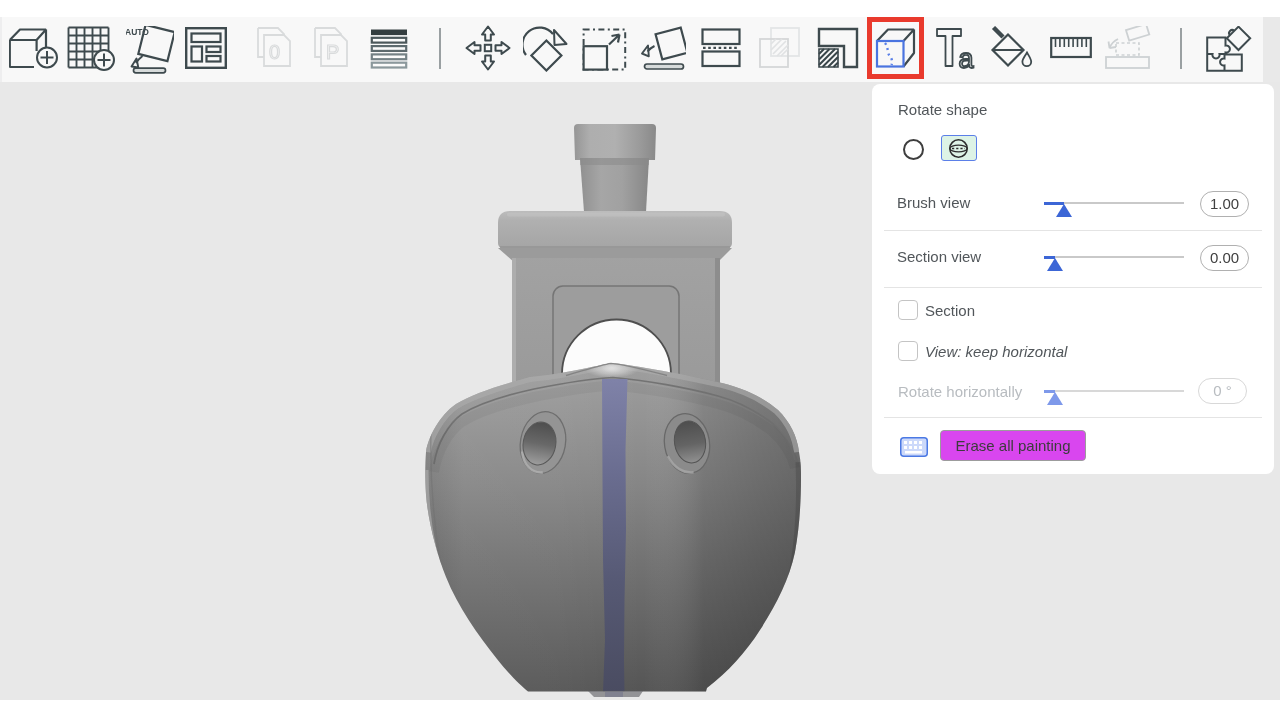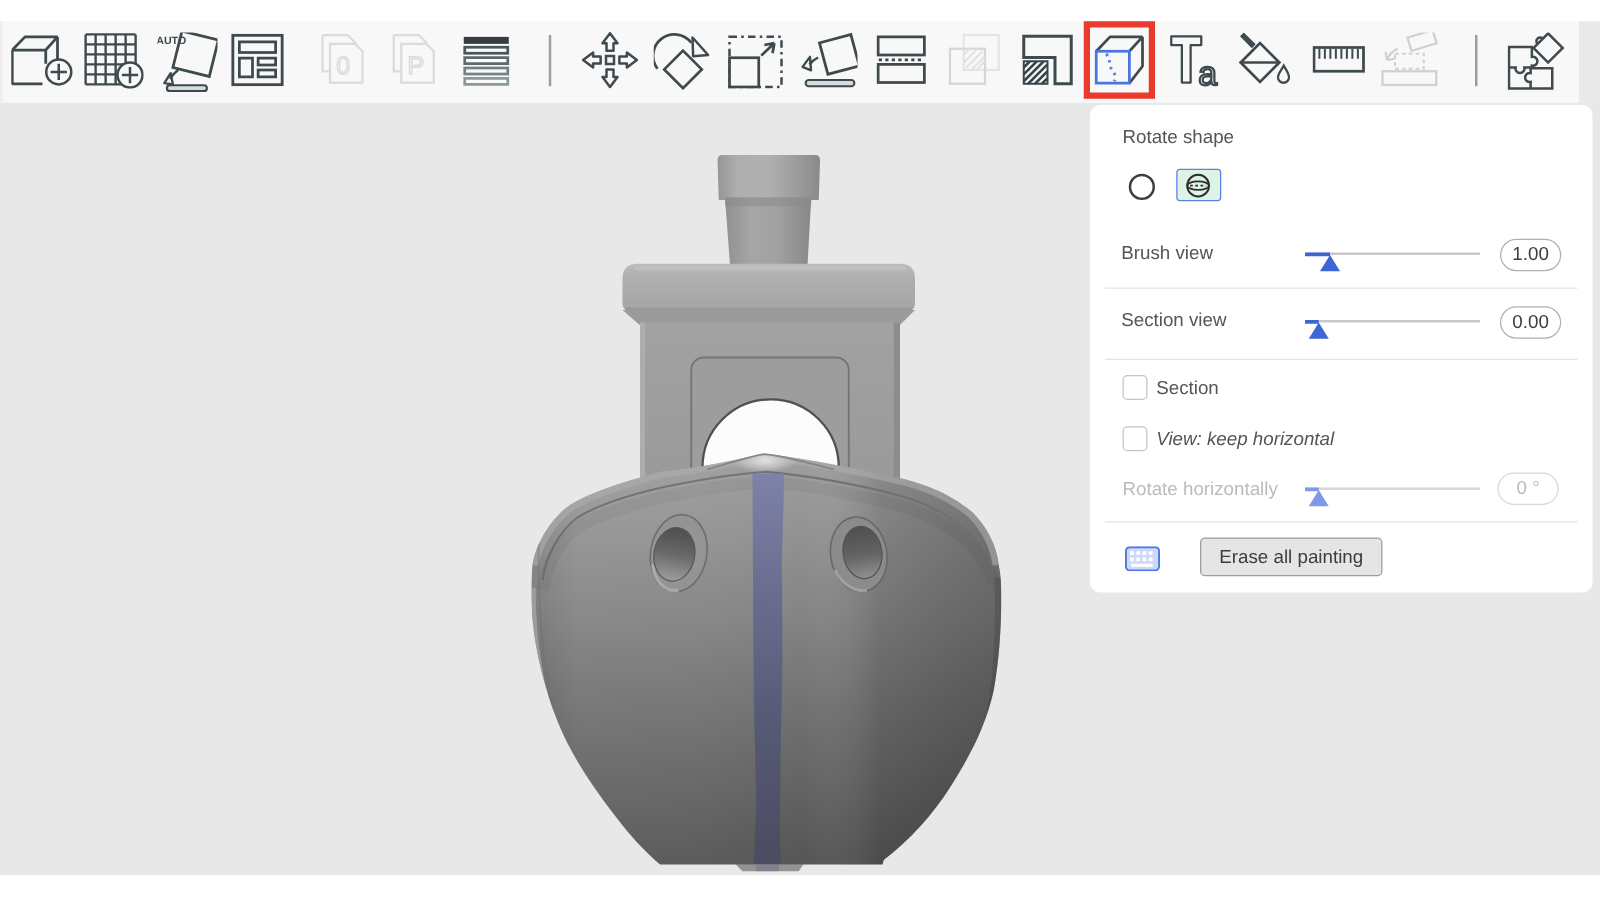--- a/index.html
+++ b/index.html
@@ -331,14 +331,14 @@
         <rect x="14" y="4" width="3" height="3"></rect>
         <rect x="19" y="4" width="3" height="3"></rect>
       <rect x="4" y="9" width="3" height="3"></rect>
         <rect x="9" y="9" width="3" height="3"></rect>
         <rect x="14" y="9" width="3" height="3"></rect>
         <rect x="19" y="9" width="3" height="3"></rect>
       <rect x="5" y="14" width="17" height="2.5"></rect>
     </g>
   </svg>
   <div style="position:absolute;left:940px;top:430px;width:146px;height:31px;border:1px solid #9c9c9c;border-radius:4px;box-sizing:border-box;
-       font-size:15px;color:#3c3c3c;text-align:center;line-height:29px;background:#e5e5e5;margin-left:20px;">Erase all painting</div>
+       font-size:15px;color:#3c3c3c;text-align:center;line-height:29px;background:#d946ef;">Erase all painting</div>
 </div>
 
 </body></html>

